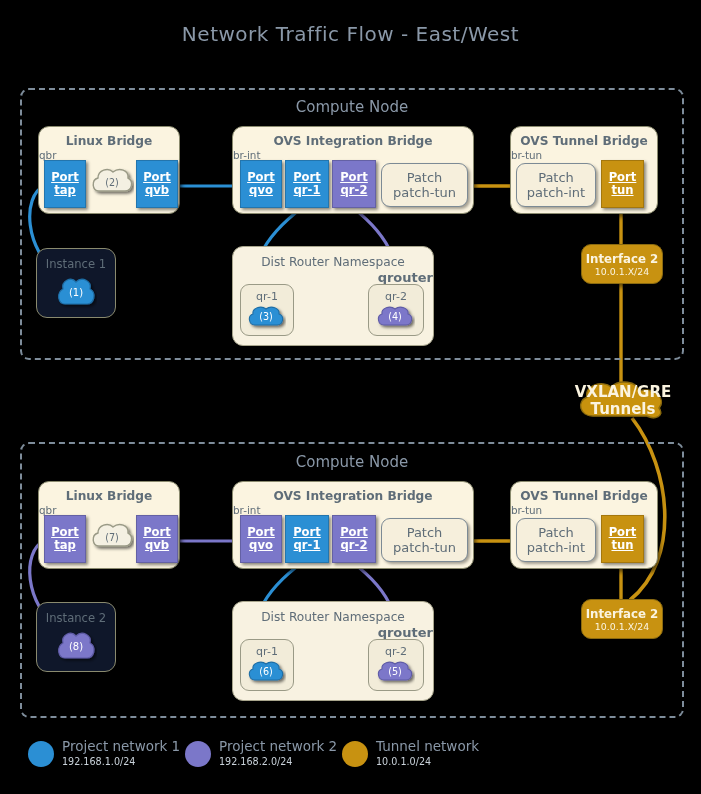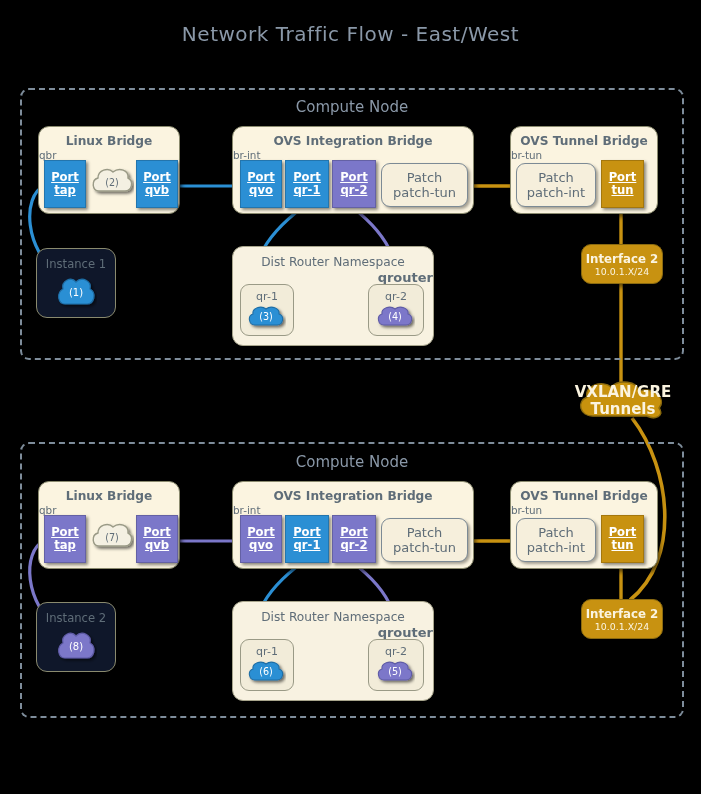--- a/index.html
+++ b/index.html
@@ -308,14 +308,31 @@
         </g>
       </svg>
     <div class="ctxt" style="color:#fff;font-size:9.6px;">(5)</div>
   </div>
 
   <div class="iface" style="left:581px;top:599px;width:80px;height:38px;">
     <div class="i1">Interface 2</div>
     <div class="i2">10.0.1.X/24</div>
   </div>
 
+  <div class="legend">
+    <div class="lg" style="left:28px;">
+      <div class="dot" style="background:#2b8fd4;"></div>
+      <div class="l1">Project network 1</div>
+      <div class="l2">192.168.1.0/24</div>
+    </div>
+    <div class="lg" style="left:185px;">
+      <div class="dot" style="background:#7b77c9;"></div>
+      <div class="l1">Project network 2</div>
+      <div class="l2">192.168.2.0/24</div>
+    </div>
+    <div class="lg" style="left:342px;">
+      <div class="dot" style="background:#c89211;"></div>
+      <div class="l1">Tunnel network</div>
+      <div class="l2">10.0.1.0/24</div>
+    </div>
+  </div>
 
 </div>
 
 </body></html>

